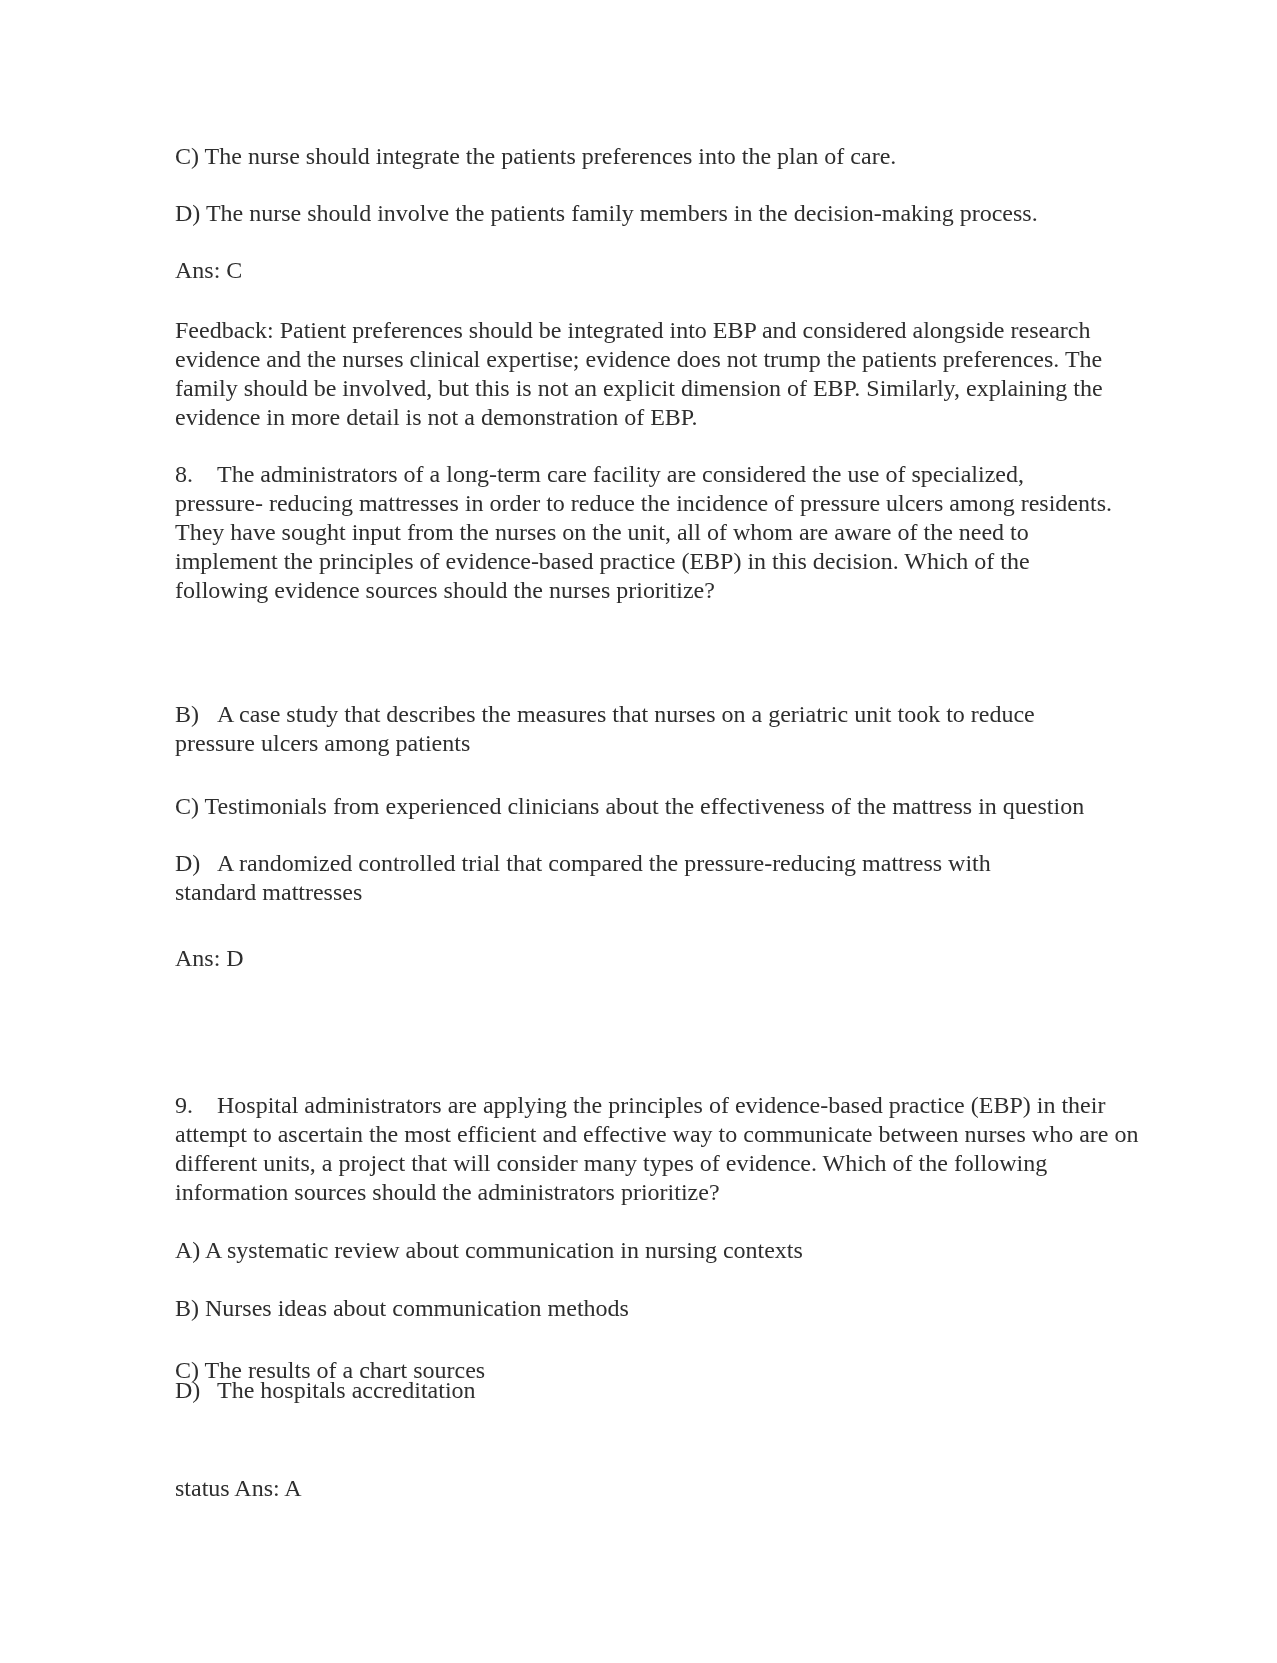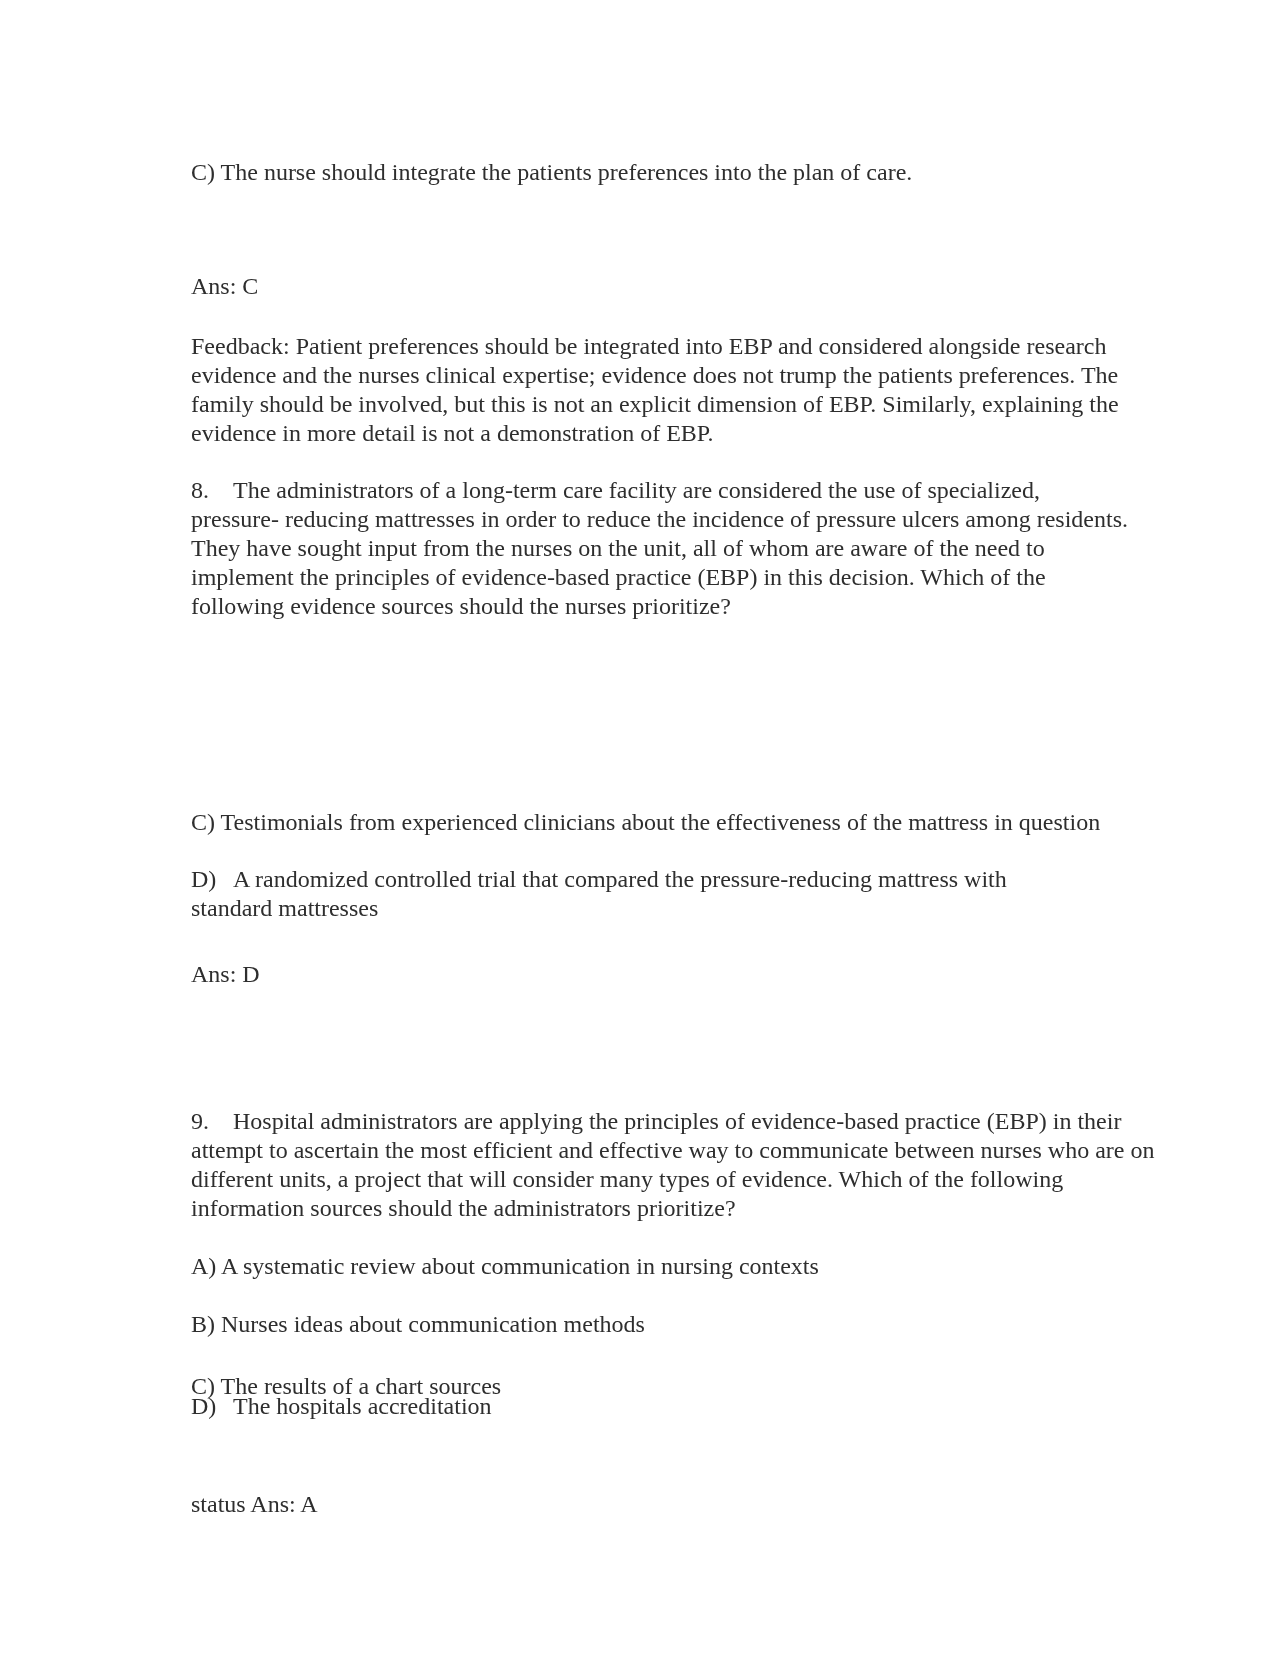--- a/index.html
+++ b/index.html
@@ -11,44 +11,47 @@
     position: relative;
     width: 1277px;
     height: 1663px;
     background: #ffffff;
     overflow: hidden;
     font-family: "Liberation Serif", "DejaVu Serif", serif;
   }
   .para {
     position: absolute;
     left: 175px;
-    margin: 16px;
+    margin: 0;
     font-size: 24px;
     line-height: 29px;
     color: #2e2e2e;
     white-space: pre;      
     tab-size: 7;
     font-family: "Liberation Serif", "DejaVu Serif", serif;
   }
 </style>
 </head>
 <body>
 
 <div class="page">
   <p class="para" style="top:142px">C) The nurse should integrate the patients preferences into the plan of care.</p>
+  <p class="para" style="top:199px">D) The nurse should involve the patients family members in the decision-making process.</p>
   <p class="para" style="top:256px">Ans: C</p>
   <p class="para" style="top:316px">Feedback: Patient preferences should be integrated into EBP and considered alongside research
 evidence and the nurses clinical expertise; evidence does not trump the patients preferences. The
 family should be involved, but this is not an explicit dimension of EBP. Similarly, explaining the
 evidence in more detail is not a demonstration of EBP.</p>
   <p class="para" style="top:460px">8.	The administrators of a long-term care facility are considered the use of specialized,
 pressure- reducing mattresses in order to reduce the incidence of pressure ulcers among residents.
 They have sought input from the nurses on the unit, all of whom are aware of the need to
 implement the principles of evidence-based practice (EBP) in this decision. Which of the
 following evidence sources should the nurses prioritize?</p>
+  <p class="para" style="top:700px">B)	A case study that describes the measures that nurses on a geriatric unit took to reduce
+pressure ulcers among patients</p>
   <p class="para" style="top:792px">C) Testimonials from experienced clinicians about the effectiveness of the mattress in question</p>
   <p class="para" style="top:849px">D)	A randomized controlled trial that compared the pressure-reducing mattress with
 standard mattresses</p>
   <p class="para" style="top:944px">Ans: D</p>
   <p class="para" style="top:1091px">9.	Hospital administrators are applying the principles of evidence-based practice (EBP) in their
 attempt to ascertain the most efficient and effective way to communicate between nurses who are on
 different units, a project that will consider many types of evidence. Which of the following
 information sources should the administrators prioritize?</p>
   <p class="para" style="top:1236px">A) A systematic review about communication in nursing contexts</p>
   <p class="para" style="top:1294px">B) Nurses ideas about communication methods</p>

